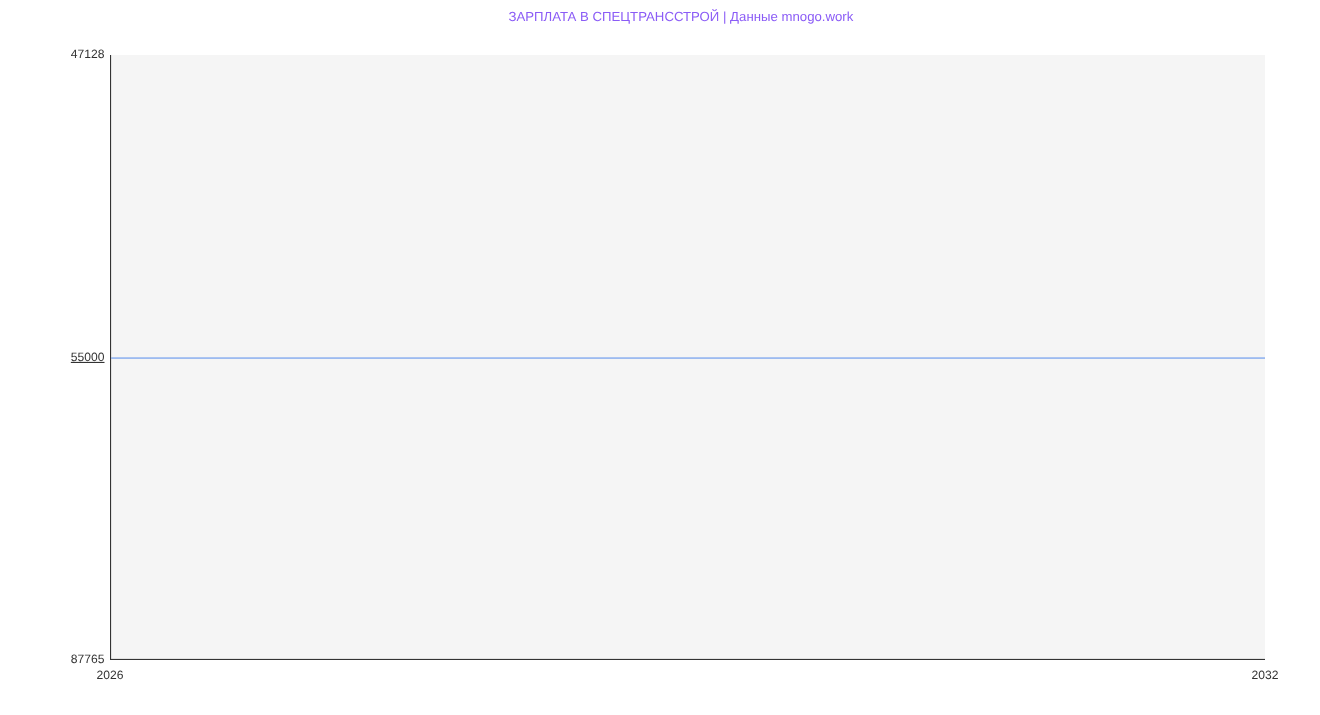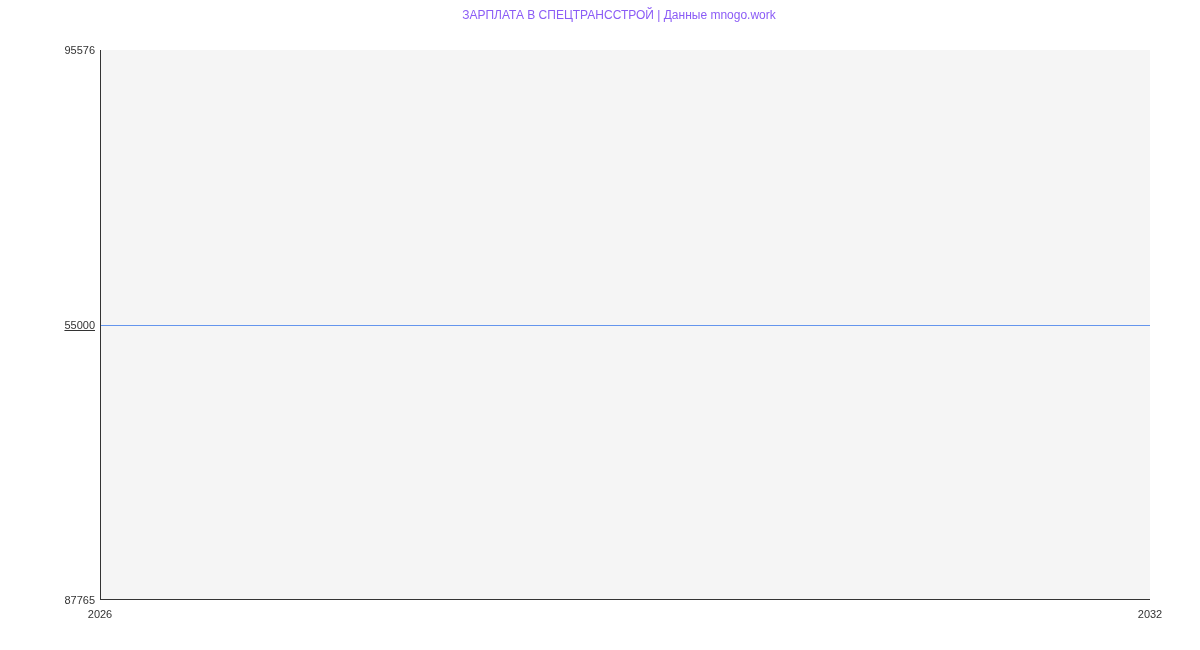--- a/index.html
+++ b/index.html
@@ -54,18 +54,18 @@
   </style>
 </head>
 <body>
 
 <div class="chart-title">ЗАРПЛАТА В СПЕЦТРАНССТРОЙ | Данные mnogo.work</div>
 
 <div class="plot-area">
   <div class="data-line" style="top: 50%;"></div>
 </div>
 
-<div class="y-tick-label" style="top: 50px;">95576</div>
+<div class="y-tick-label" style="top: 50px;">47128</div>
 <div class="y-tick-label" style="top: 325px; text-decoration: underline;">55000</div>
 <div class="y-tick-label" style="top: 600px;">87765</div>
 
 <div class="x-tick-label" style="left: 100px;">2026</div>
 <div class="x-tick-label" style="left: 1150px;">2032</div>
 
 </body></html>

